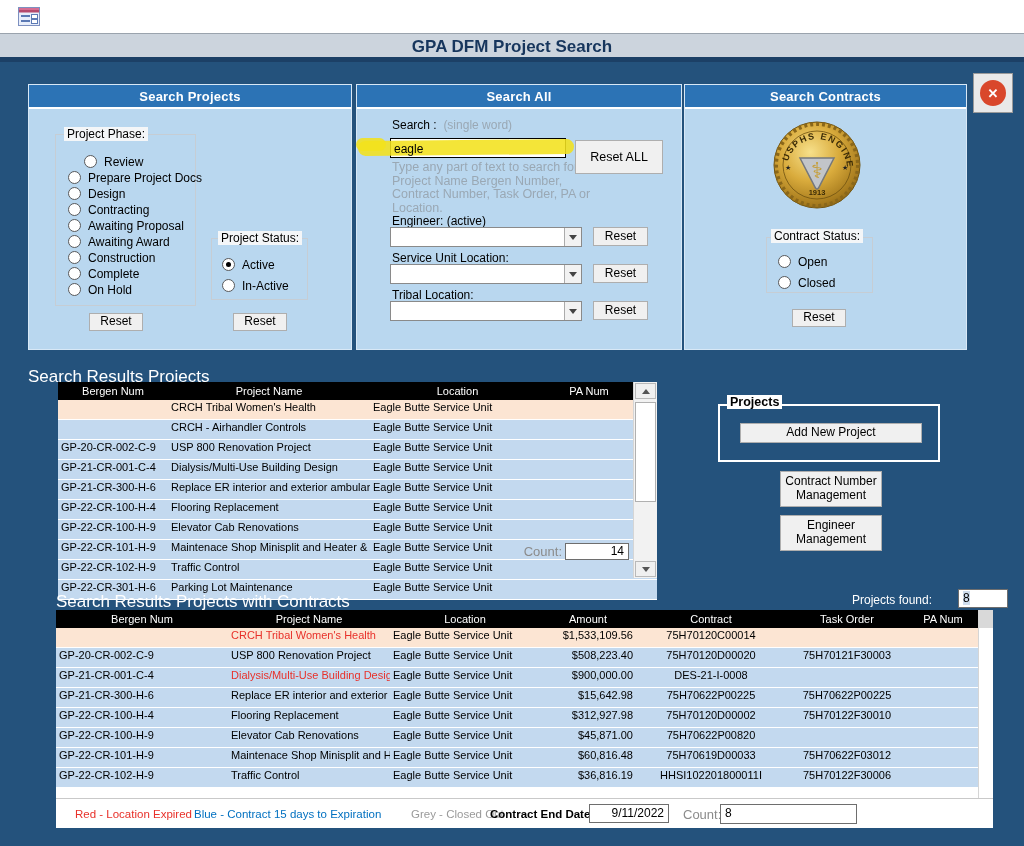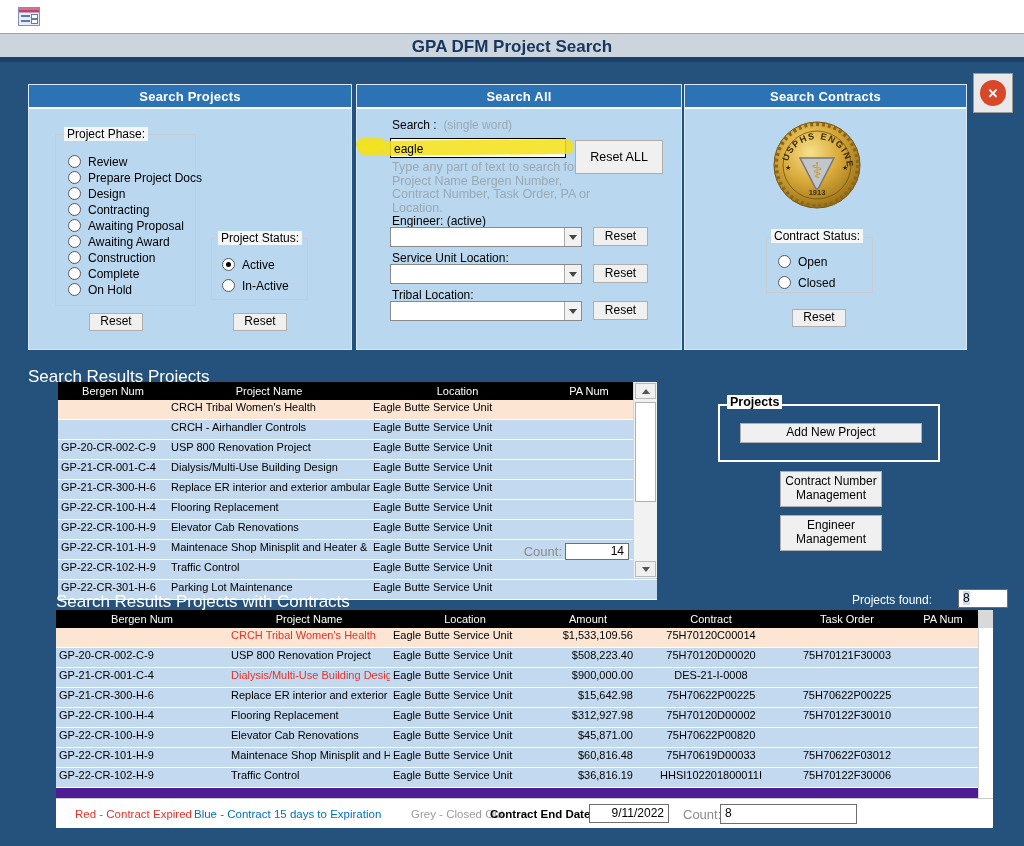--- a/index.html
+++ b/index.html
@@ -50,21 +50,21 @@
   .chev { width:0; height:0; border-left:4px solid transparent; border-right:4px solid transparent; border-top:5px solid #444; }
 
   
   .closebtn { position:absolute; left:973px; top:73px; width:40px; height:40px; background:#e9e9e9;
               border:1px solid #9a9a9a; display:flex; align-items:center; justify-content:center; }
   .closecircle { width:26px; height:26px; border-radius:50%; background:#d9472b; color:#fff; font-size:13px;
                  font-weight:bold; display:flex; align-items:center; justify-content:center; }
 
   
   .section-label { position:absolute; color:#ffffff; font-size:17px; }
-  .tbl { position:absolute; background:#4c1d95; }
+  .tbl { position:absolute; background:#ffffff; }
   .thead { display:flex; background:#000000; height:18px; }
   .th { color:#fff; font-size:11px; line-height:18px; text-align:center; overflow:hidden; white-space:nowrap; }
   .trow { display:flex; height:20px; background:#c3d9ef; border-bottom:1px solid #ffffff; }
   .trow.peach { background:#fce5d3; }
   .td { font-size:11px; line-height:15px; padding:0 3px; overflow:hidden; white-space:nowrap; color:#000; }
   .td.r { text-align:right; } .td.c { text-align:center; }
   .td.redtext { color:#e8312a; }
 
   .vscroll { position:absolute; top:0; right:0; bottom:0; background:#f2f2f2; border-left:1px solid #d5d5d5; }
   .sbtn { position:absolute; left:1px; right:1px; height:16px; background:#f0f0f0; border:1px solid #b9b9b9;
@@ -108,21 +108,21 @@
 
 <div class="closebtn">
   <div class="closecircle">✕</div>
 </div>
 
 <div class="panel" id="panel-projects">
   <div class="panel-header">Search Projects</div>
 </div>
 <div class="fieldset" style="left:55px; top:134px; width:141px; height:172px;"></div>
 <div class="chip" style="left:64px; top:127px;">Project Phase:</div>
-<div class="ritem" style="left:68px; top:152px;"><span class="radio"></span><span class="rlabel">Review</span></div>
+<div class="ritem" style="left:84px; top:152px;"><span class="radio"></span><span class="rlabel">Review</span></div>
 <div class="ritem" style="left:68px; top:168px;"><span class="radio"></span><span class="rlabel">Prepare Project Docs</span></div>
 <div class="ritem" style="left:68px; top:184px;"><span class="radio"></span><span class="rlabel">Design</span></div>
 <div class="ritem" style="left:68px; top:200px;"><span class="radio"></span><span class="rlabel">Contracting</span></div>
 <div class="ritem" style="left:68px; top:216px;"><span class="radio"></span><span class="rlabel">Awaiting Proposal</span></div>
 <div class="ritem" style="left:68px; top:232px;"><span class="radio"></span><span class="rlabel">Awaiting Award</span></div>
 <div class="ritem" style="left:68px; top:248px;"><span class="radio"></span><span class="rlabel">Construction</span></div>
 <div class="ritem" style="left:68px; top:264px;"><span class="radio"></span><span class="rlabel">Complete</span></div>
 <div class="ritem" style="left:68px; top:280px;"><span class="radio"></span><span class="rlabel">On Hold</span></div>
 <div class="btn" style="left:89px; top:313px; width:54px; height:18px;">Reset</div>
 
@@ -390,20 +390,20 @@
         <div class="td c" style="width: 122px;">75H70122F30006</div>
         <div class="td c" style="width: 70px;"></div>
       </div>
     </div>
   <div class="vscroll" style="width:15px; background:#ffffff;">
     <div style="position:absolute; top:0; left:0; right:0; height:18px; background:#d9d9d9;"></div>
   </div>
 </div>
 
 <div class="legend">
-  <span class="leg" style="left:19px; color:#e8312a;">Red - Contract Expired</span>
+  <span class="leg" style="left:19px; color:#e8312a;">Red - Location Expired</span>
   <span class="leg" style="left:138px; color:#0070c0;">Blue - Contract 15 days to Expiration</span>
   <span class="leg" style="left:355px; color:#9a9a9a;">Grey - Closed Out</span>
   <span class="leg" style="left:434px; color:#000; font-weight:600;">Contract End Date</span>
   <div class="valbox r" style="left:533px; top:5px; width:80px; height:19px;">9/11/2022</div>
   <span class="leg" style="left:627px; color:#8b8b8b; font-size:13px; top:8px;">Count:</span>
   <div class="valbox" style="left:664px; top:5px; width:137px; height:20px;">8</div>
 </div>
 
 </body></html>

